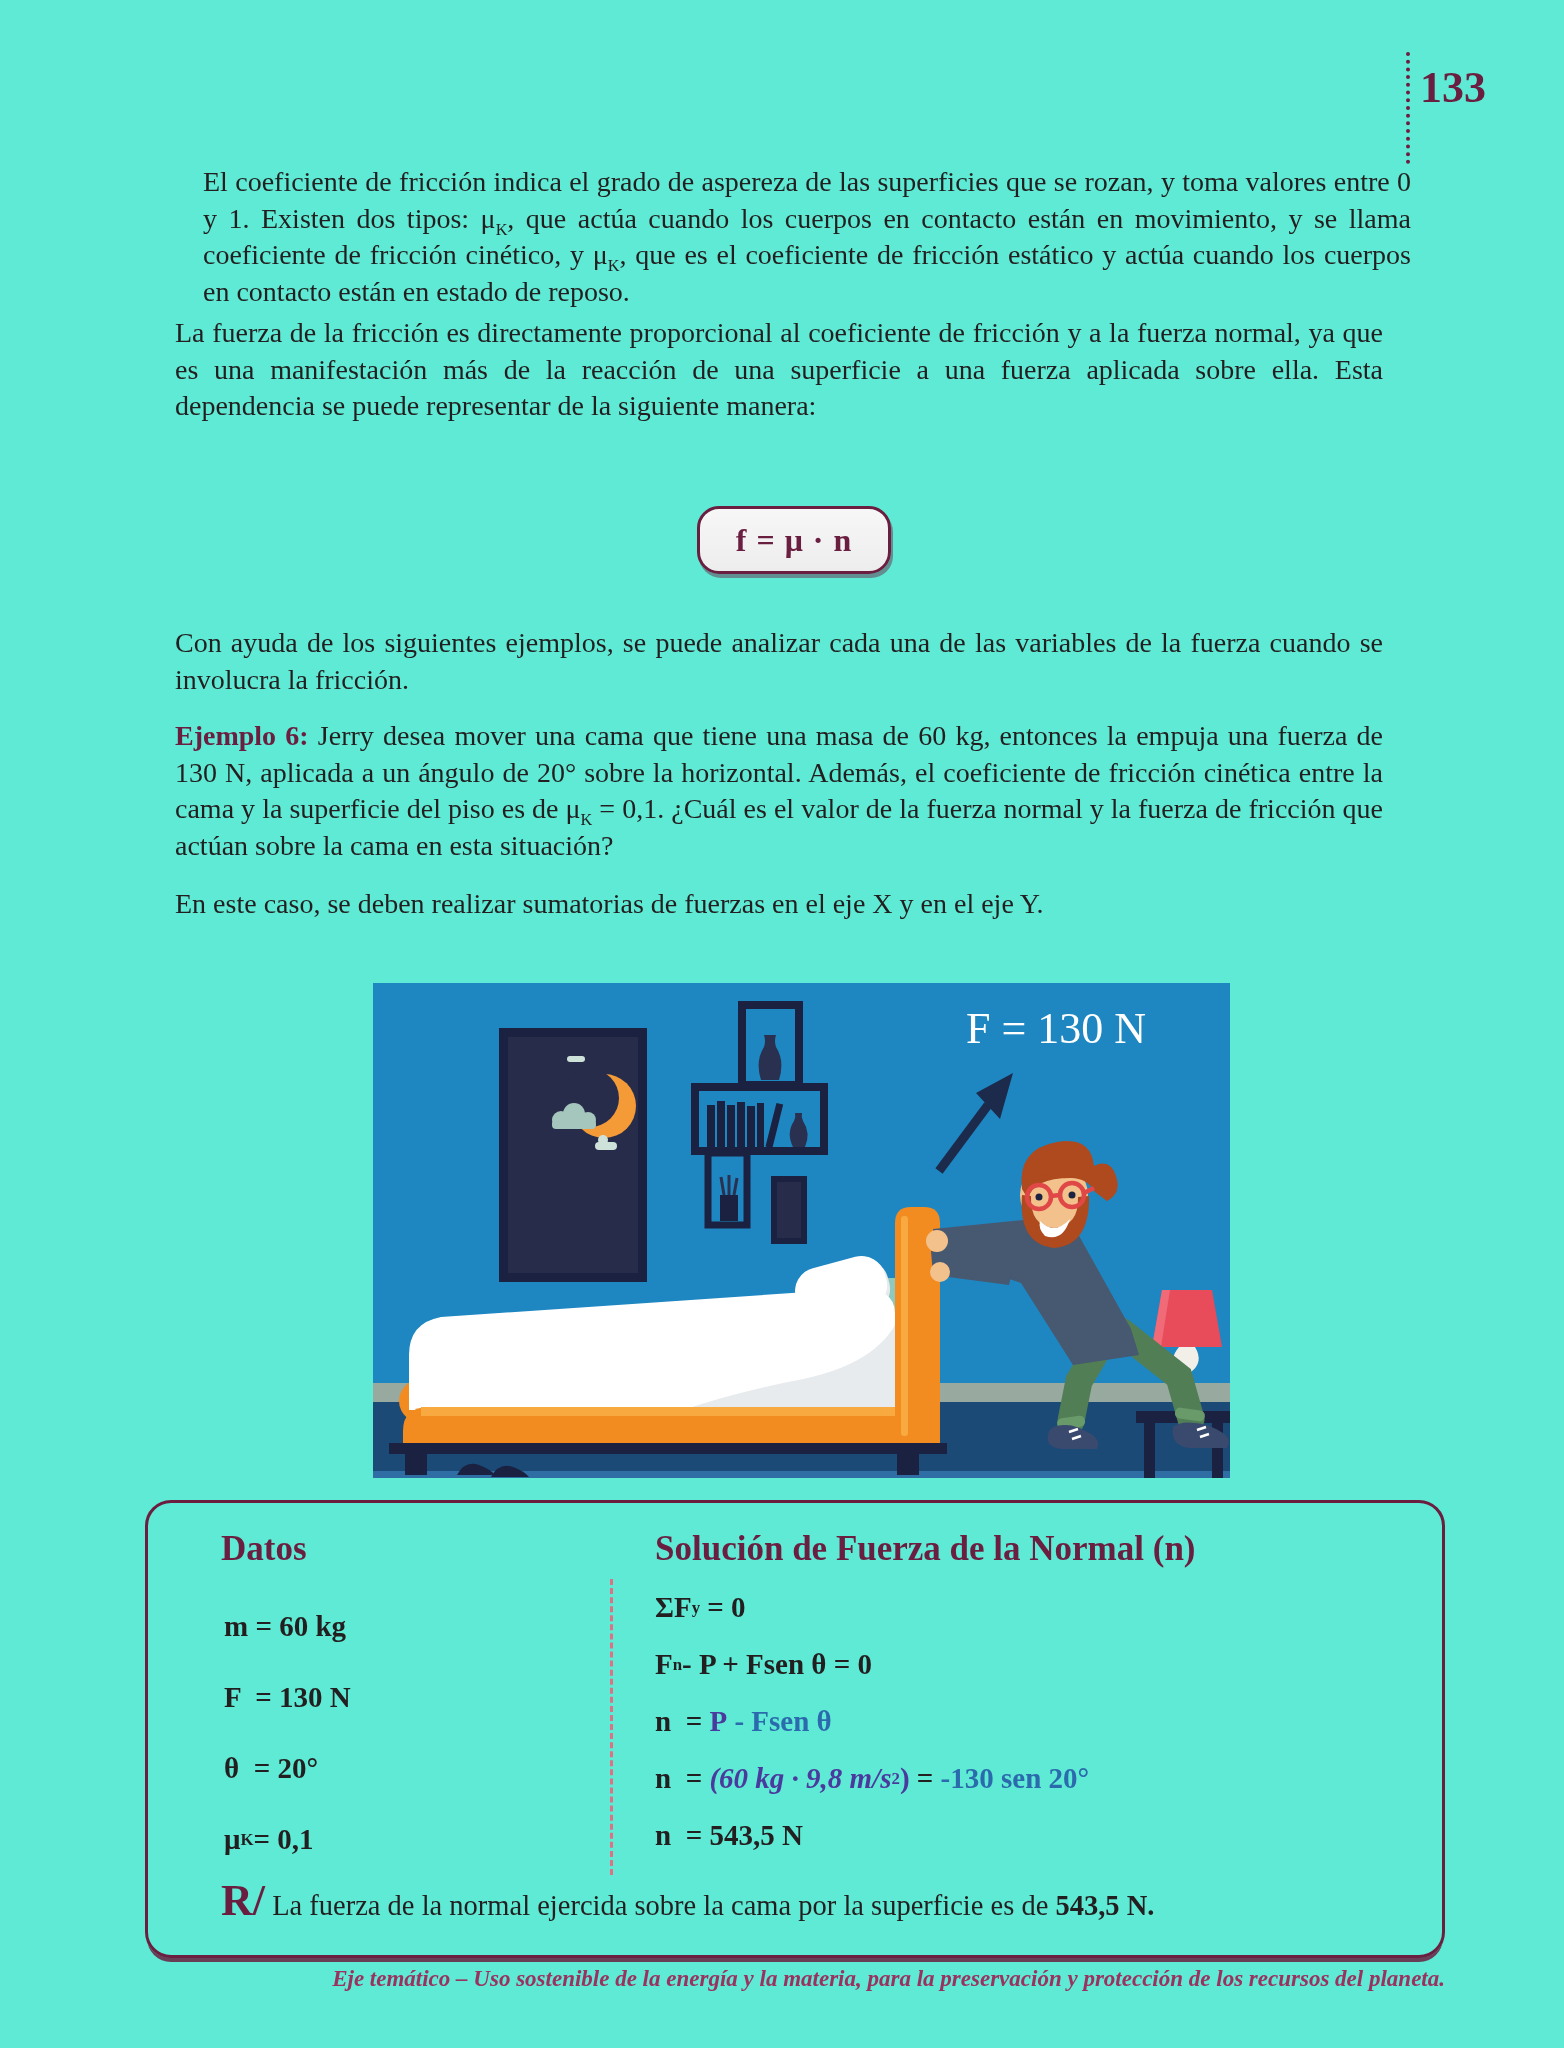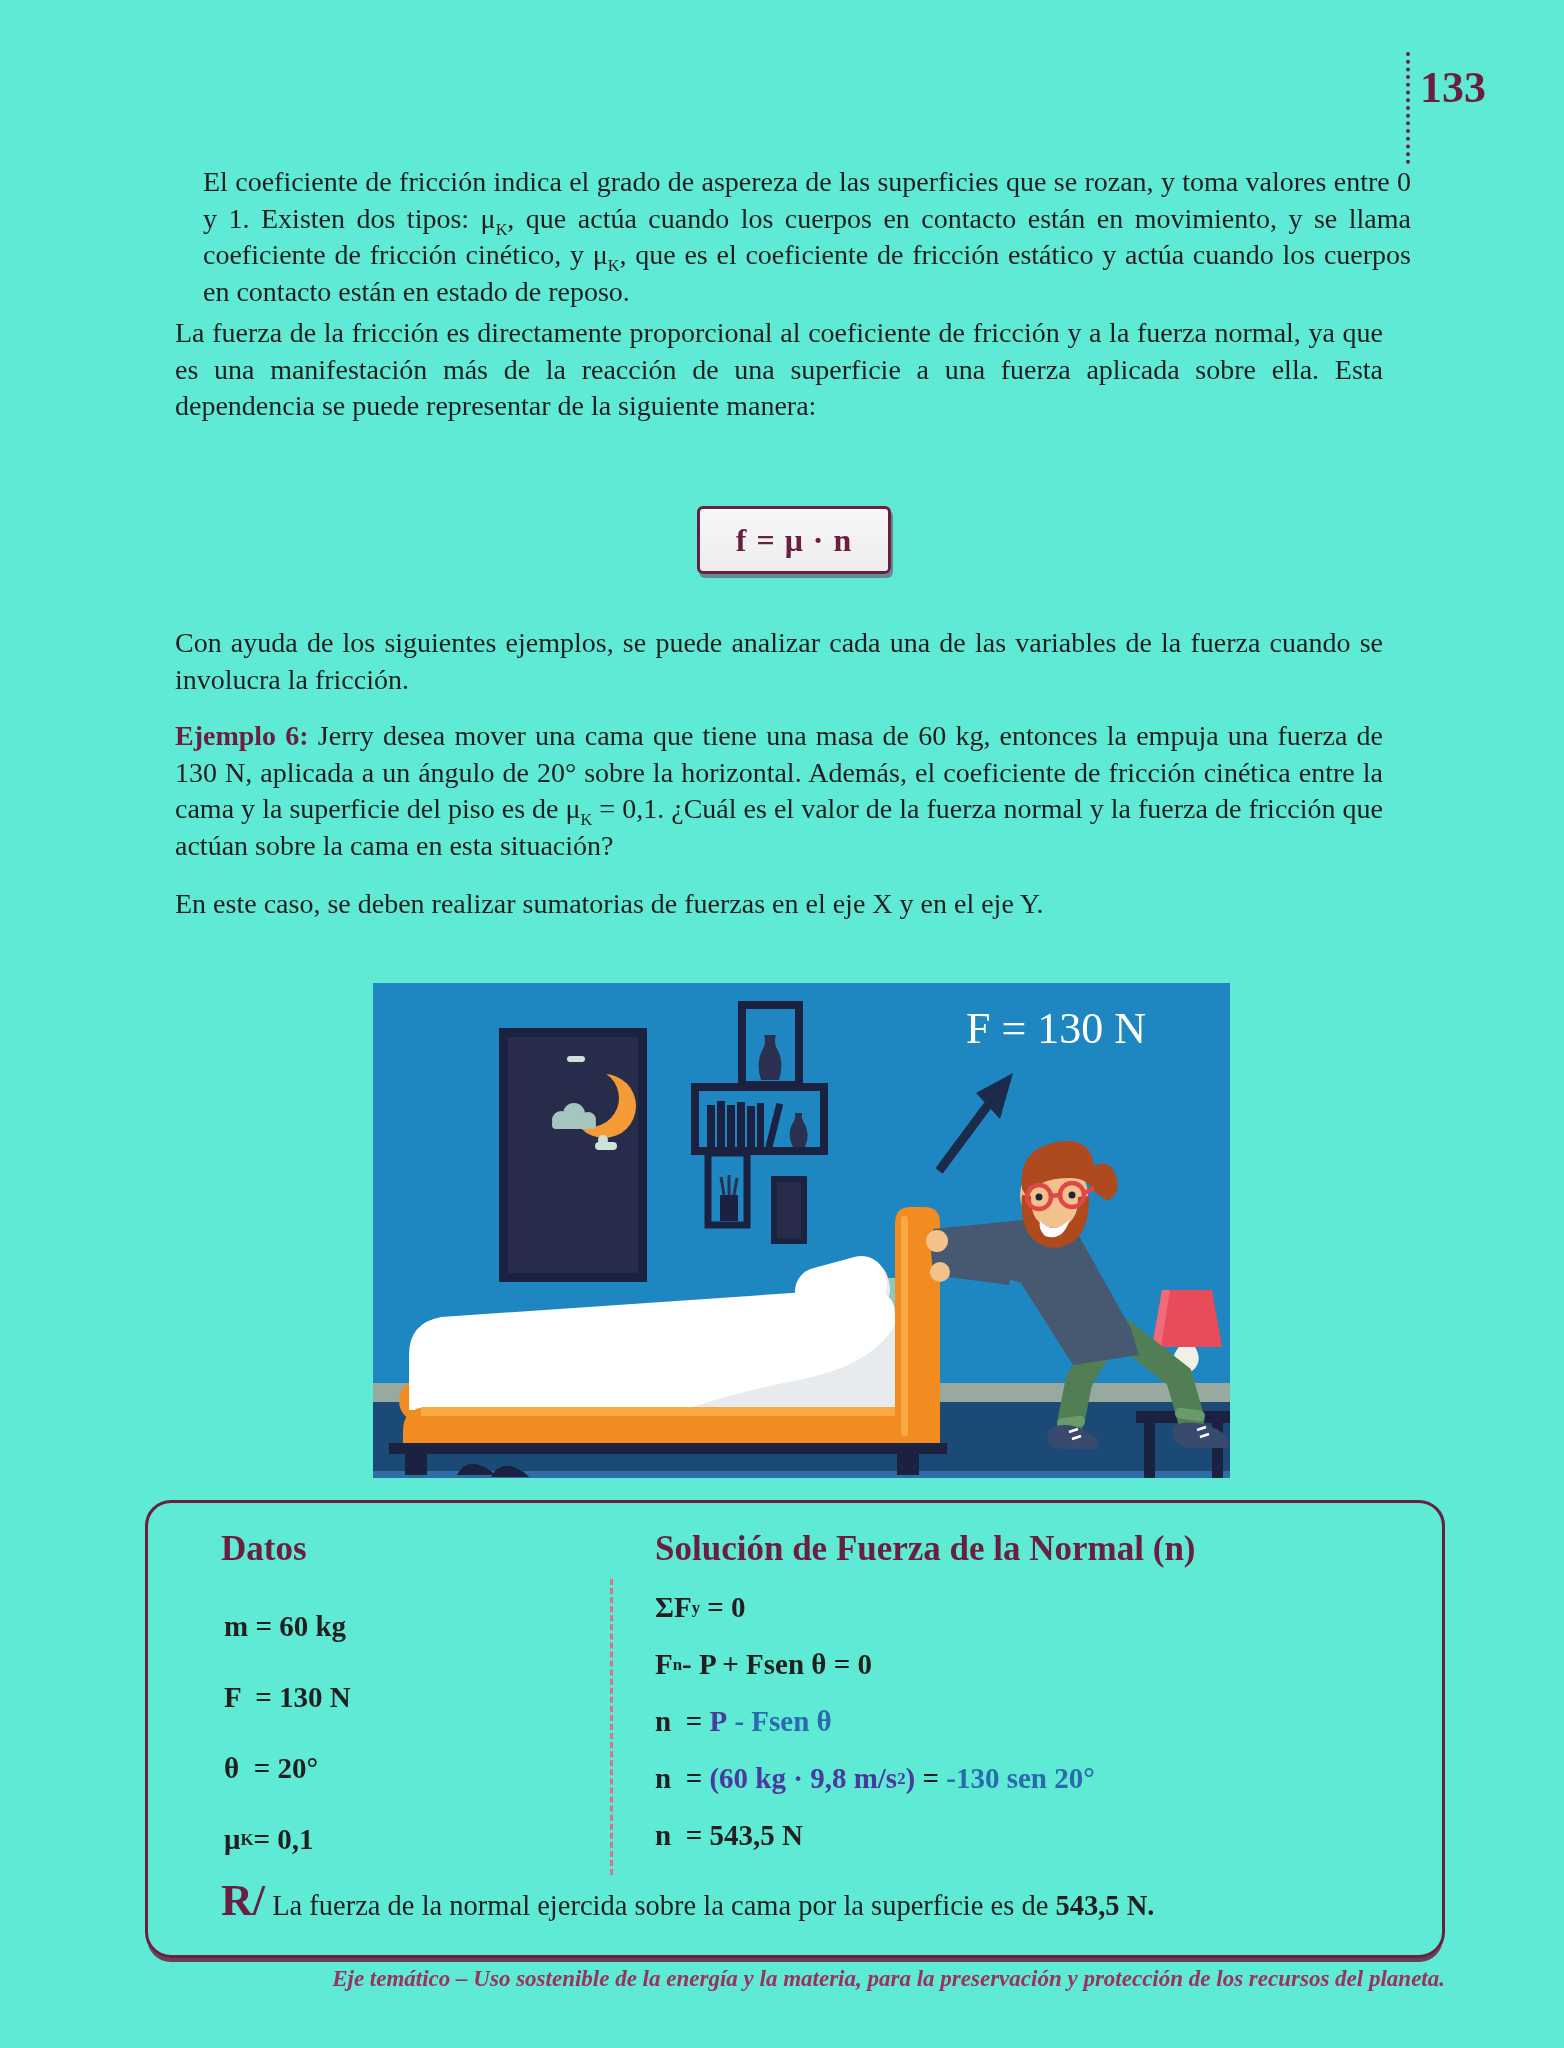--- a/index.html
+++ b/index.html
@@ -21,21 +21,21 @@
   .p1{top:136px;margin-left:28px;}
   .p2{top:287px;}
   .p3{top:597px;}
   .p4{top:690px;}
   .p5{top:858px;text-align:left;}
 
   
   .formula-box{
     position:absolute;left:697px;top:506px;width:188px;height:62px;
     background:linear-gradient(#f7f7f7,#ededed);
-    border:3px solid var(--maroon);border-radius:6px;
+    border:3px solid var(--maroon);border-radius:22px;
     box-shadow:2px 4px 0 rgba(107,31,64,.45);
     display:flex;align-items:center;justify-content:center;
   }
   .formula-box span{font-size:32px;font-weight:bold;color:var(--maroon);letter-spacing:1px;}
 
   
   .illus{position:absolute;left:373px;top:983px;width:857px;height:495px;}
 
   
   .databox{
@@ -215,21 +215,21 @@
       <div class="db-left">
         <div class="item"><span class="b">m = 60 kg</span></div>
         <div class="item"><span class="b">F  = 130 N</span></div>
         <div class="item"><span class="b">θ  = 20°</span></div>
         <div class="item"><span class="b">μ</span><sub class="b">K</sub><span class="b">= 0,1</span></div>
       </div>
       <div class="db-right">
         <div class="eq"><span class="b">ΣF</span><sub class="b">y</sub><span class="b"> = 0</span></div>
         <div class="eq"><span class="b">F</span><sub class="b">n</sub><span class="b">- P + Fsen θ = 0</span></div>
         <div class="eq"><span class="b">n</span><span class="b">  = </span><span class="b" style="color: rgb(75, 58, 158);">P</span><span class="b" style="color: rgb(43, 107, 173);"> - </span><span class="b" style="color: rgb(43, 107, 173);">Fsen θ</span></div>
-        <div class="eq"><span class="b">n</span><span class="b">  = </span><span class="b" style="color: rgb(75, 58, 158);">(60 kg · 9,8 m/s</span><sup class="b" style="color: rgb(75, 58, 158);">2</sup><span class="b" style="color: rgb(75, 58, 158);">)</span><span class="b"> = </span><span class="b" style="color: rgb(43, 107, 173);">-130 sen 20°</span></div>
+        <div class="eq"><span class="b">n</span><span class="b">  = </span><span class="b" style="color: rgb(75, 58, 158); font-style: italic;">(60 kg · 9,8 m/s</span><sup class="b" style="color: rgb(75, 58, 158);">2</sup><span class="b" style="color: rgb(75, 58, 158);">)</span><span class="b"> = </span><span class="b" style="color: rgb(43, 107, 173);">-130 sen 20°</span></div>
         <div class="eq"><span class="b">n</span><span class="b">  = 543,5 N</span></div>
       </div>
     </div>
     <div class="answer"><span class="b big" style="color: rgb(107, 31, 64);">R/</span><span> La fuerza de la normal ejercida sobre la cama por la superficie es de </span><span class="b">543,5 N.</span></div>
   </div>
 
   <div class="footer">Eje temático  – Uso sostenible de la energía y la materia, para la preservación y protección de los recursos del planeta.</div>
 
 </div>
 

